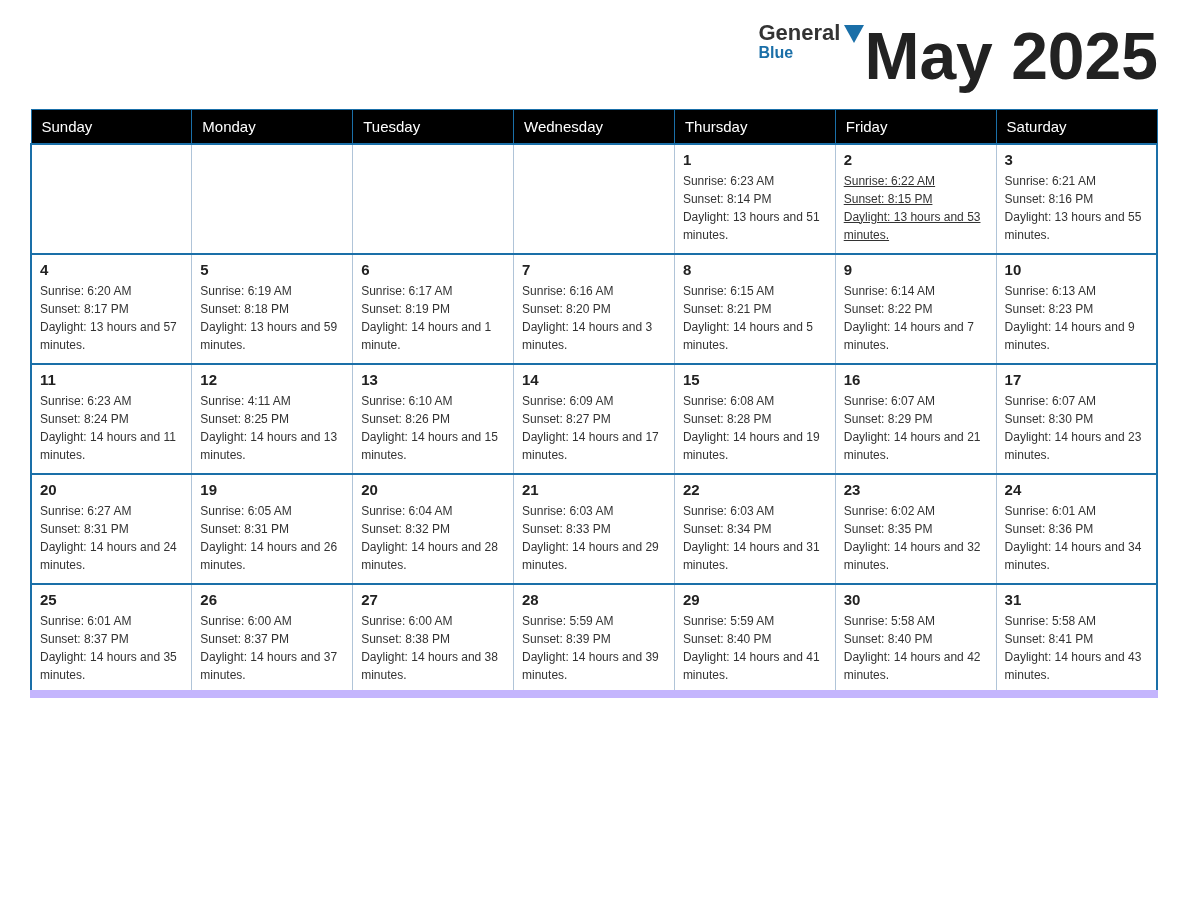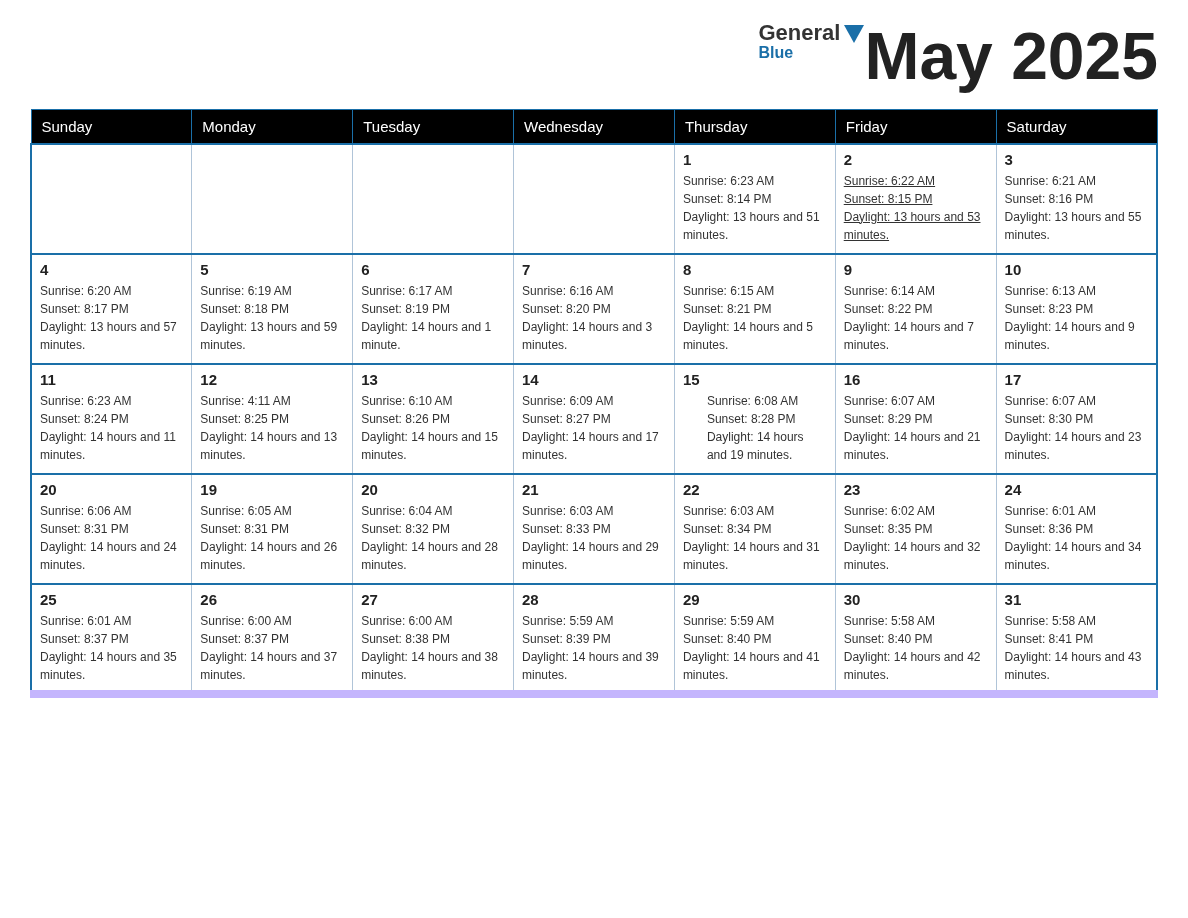--- a/index.html
+++ b/index.html
@@ -228,41 +228,41 @@
 Daylight: 14 hours and 15 minutes.</div>
         </td>
         <td>
           <span class="day-num">14</span>
           <div class="day-info" style="white-space: pre-line;">Sunrise: 6:09 AM
 Sunset: 8:27 PM
 Daylight: 14 hours and 17 minutes.</div>
         </td>
         <td>
           <span class="day-num">15</span>
-          <div class="day-info" style="white-space: pre-line; margin-left: 24px;">Sunrise: 6:08 AM
+          <div class="day-info" style="white-space: pre-line;">Sunrise: 6:08 AM
 Sunset: 8:28 PM
 Daylight: 14 hours and 19 minutes.</div>
         </td>
         <td>
           <span class="day-num">16</span>
           <div class="day-info" style="white-space: pre-line;">Sunrise: 6:07 AM
 Sunset: 8:29 PM
 Daylight: 14 hours and 21 minutes.</div>
         </td>
         <td>
           <span class="day-num">17</span>
           <div class="day-info" style="white-space: pre-line;">Sunrise: 6:07 AM
 Sunset: 8:30 PM
 Daylight: 14 hours and 23 minutes.</div>
         </td>
       </tr>
       <tr>
         <td>
           <span class="day-num">20</span>
-          <div class="day-info" style="white-space: pre-line;">Sunrise: 6:06 AM
+          <div class="day-info" style="white-space: pre-line;">Sunrise: 6:27 AM
 Sunset: 8:31 PM
 Daylight: 14 hours and 24 minutes.</div>
         </td>
         <td>
           <span class="day-num">19</span>
           <div class="day-info" style="white-space: pre-line;">Sunrise: 6:05 AM
 Sunset: 8:31 PM
 Daylight: 14 hours and 26 minutes.</div>
         </td>
         <td>

